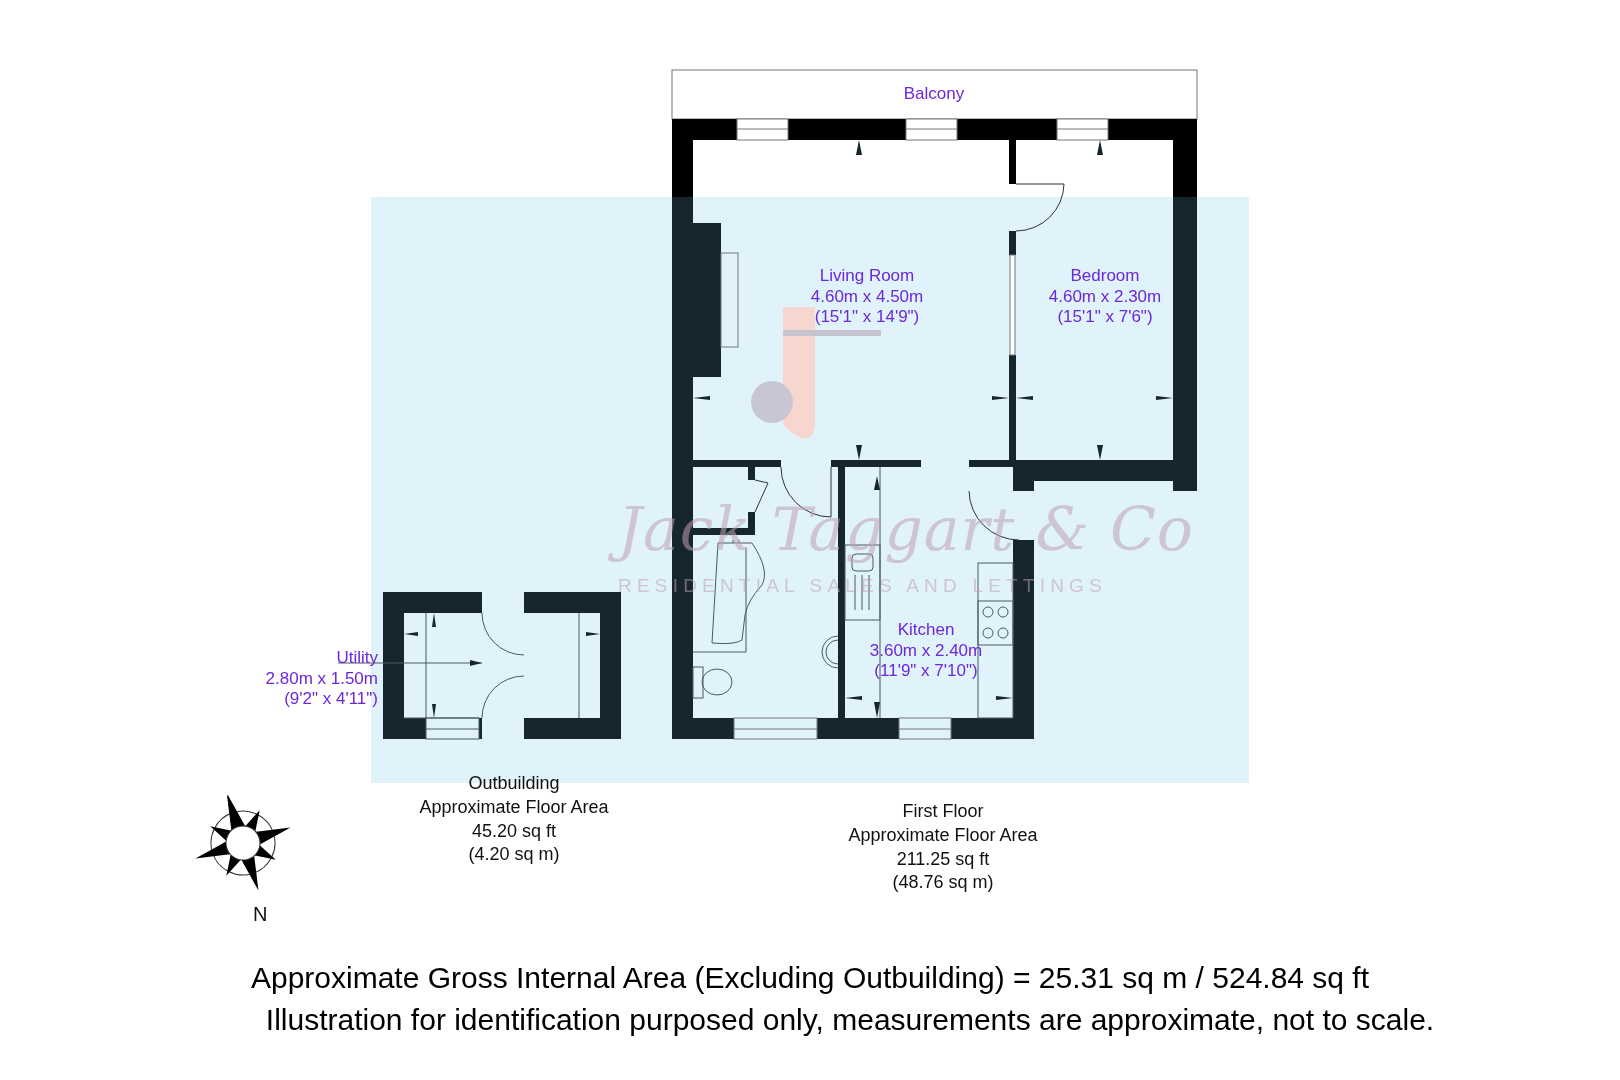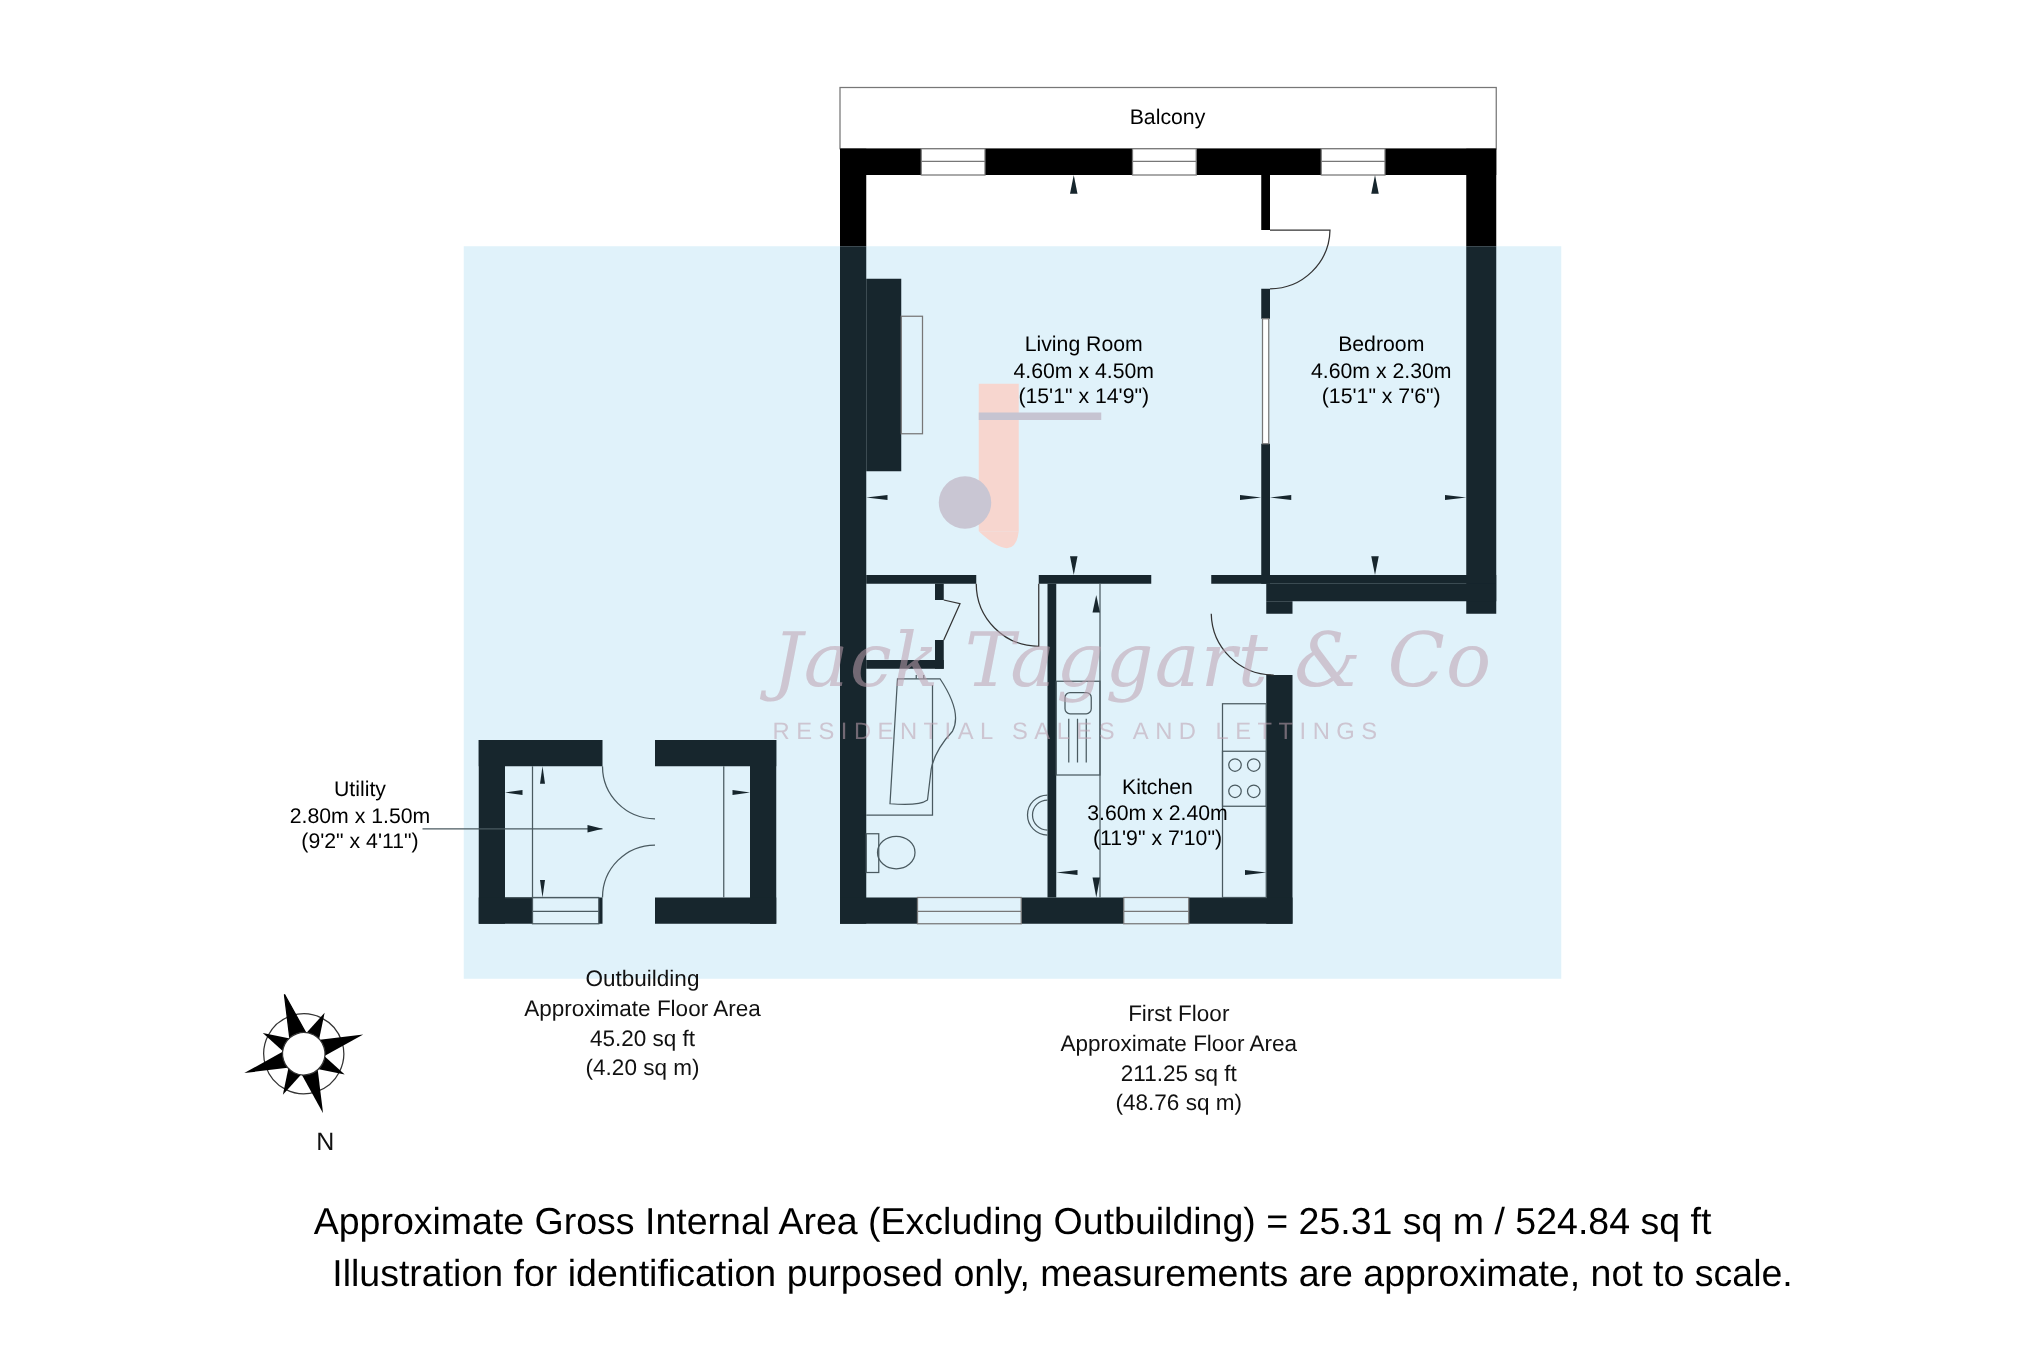--- a/index.html
+++ b/index.html
@@ -1,20 +1,20 @@
 <!DOCTYPE html>
 <html><head>
 <meta charset="utf-8">
 <style>
   html, body { margin:0; padding:0; background:#ffffff; }
   body { width:1620px; height:1080px; position:relative; overflow:hidden;
          font-family:"Liberation Sans", sans-serif; color:#1a1a1a; }
   .plan { position:absolute; left:0; top:0; width:1620px; height:1080px; }
   .lbl { position:absolute; text-align:center; line-height:1.22; white-space:nowrap; }
-  .room-label { font-size:17px; color:#000000; }
+  .room-label { font-size:17px; color:#6d28d9; }
   .area-label { font-size:18px; color:#111; line-height:1.32; }
   .footer { position:absolute; left:0; width:1620px; text-align:center; font-size:30px; color:#000; white-space:nowrap; }
   .wm-title { position:absolute; font-family:"DejaVu Serif", serif; font-size:60px; color:rgba(190,160,175,0.55); letter-spacing:1px; white-space:nowrap;font-style:italic; }
   .wm-sub { position:absolute; font-size:19px; letter-spacing:5.2px; color:rgba(190,160,175,0.55); white-space:nowrap; }
   .n-label { position:absolute; font-size:20px; color:#111; }
 </style>
 </head>
 <body>
 
 <svg class="plan" viewBox="0 0 1620 1080" xmlns="http://www.w3.org/2000/svg">
@@ -184,21 +184,21 @@
 <div class="lbl room-label" style="left:1005px; top:266px; width:200px;text-align:center;">
   <div>Bedroom</div>
   <div>4.60m x 2.30m</div>
   <div>(15'1" x 7'6")</div>
 </div>
 <div class="lbl room-label" style="left:836px; top:620px; width:180px;">
   <div>Kitchen</div>
   <div>3.60m x 2.40m</div>
   <div>(11'9" x 7'10")</div>
 </div>
-<div class="lbl room-label" style="left:198px; top:622px; width:180px;">
+<div class="lbl room-label" style="left:198px; top:648px; width:180px;text-align:right;">
   <div>Utility</div>
   <div>2.80m x 1.50m</div>
   <div>(9'2" x 4'11")</div>
 </div>
 
 <div class="lbl area-label" style="left:364px; top:772px; width:300px;">
   <div>Outbuilding</div>
   <div>Approximate Floor Area</div>
   <div>45.20 sq ft</div>
   <div>(4.20 sq m)</div>

